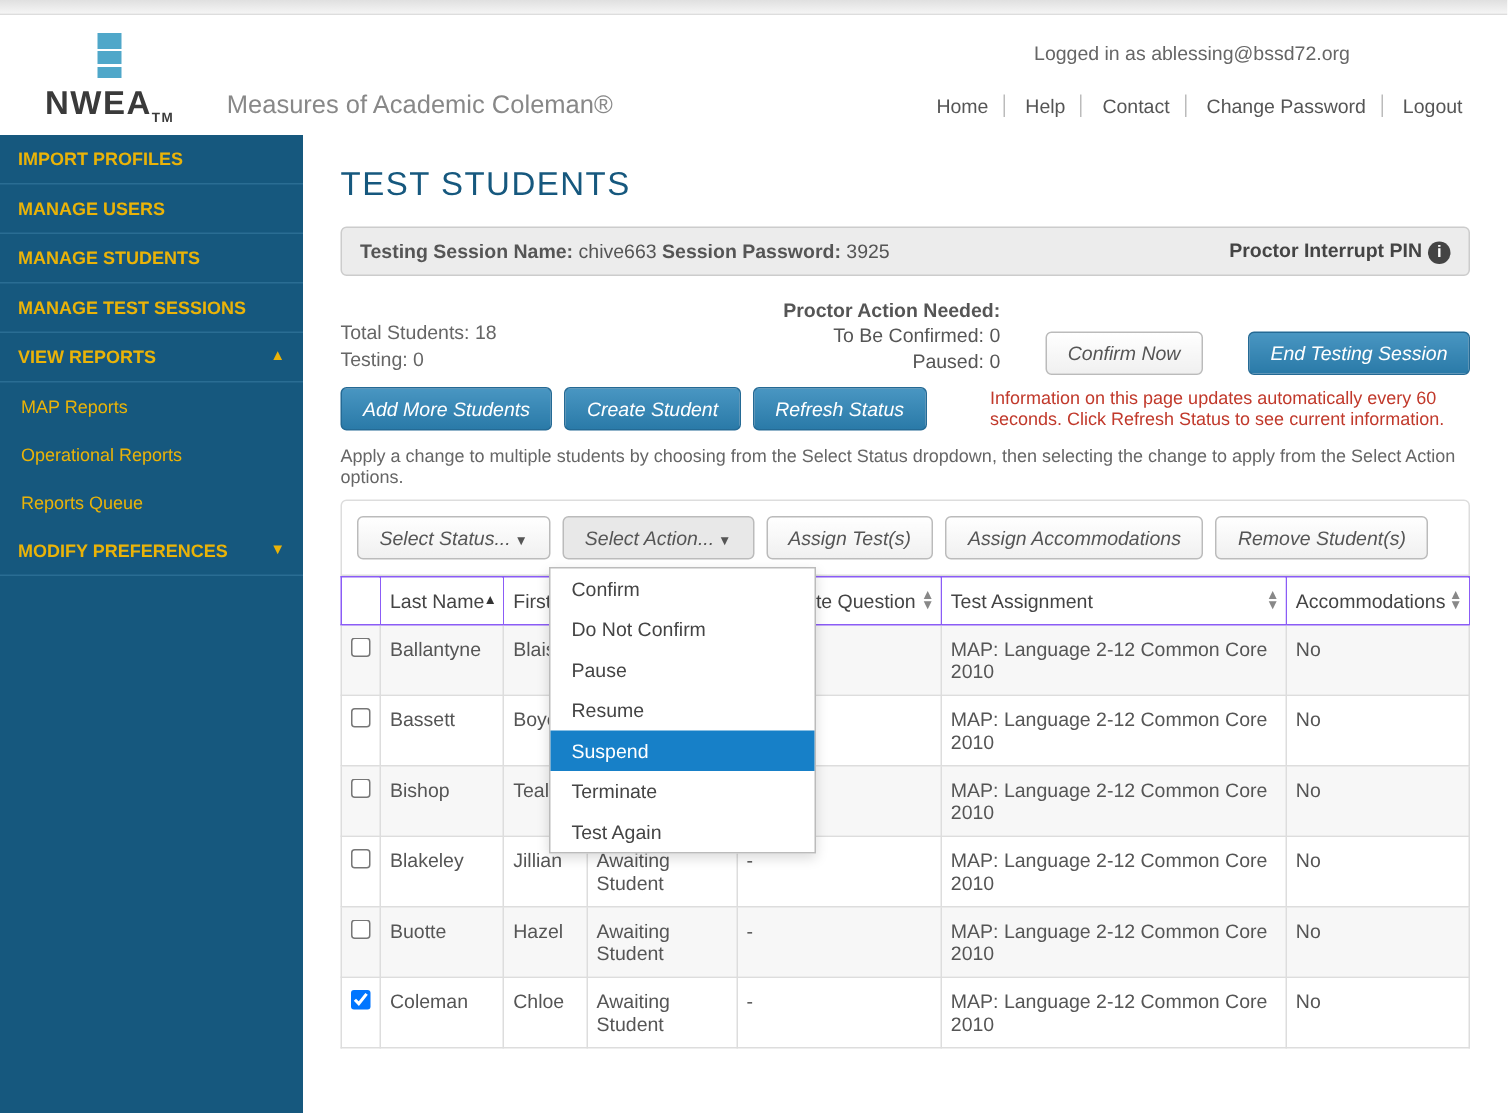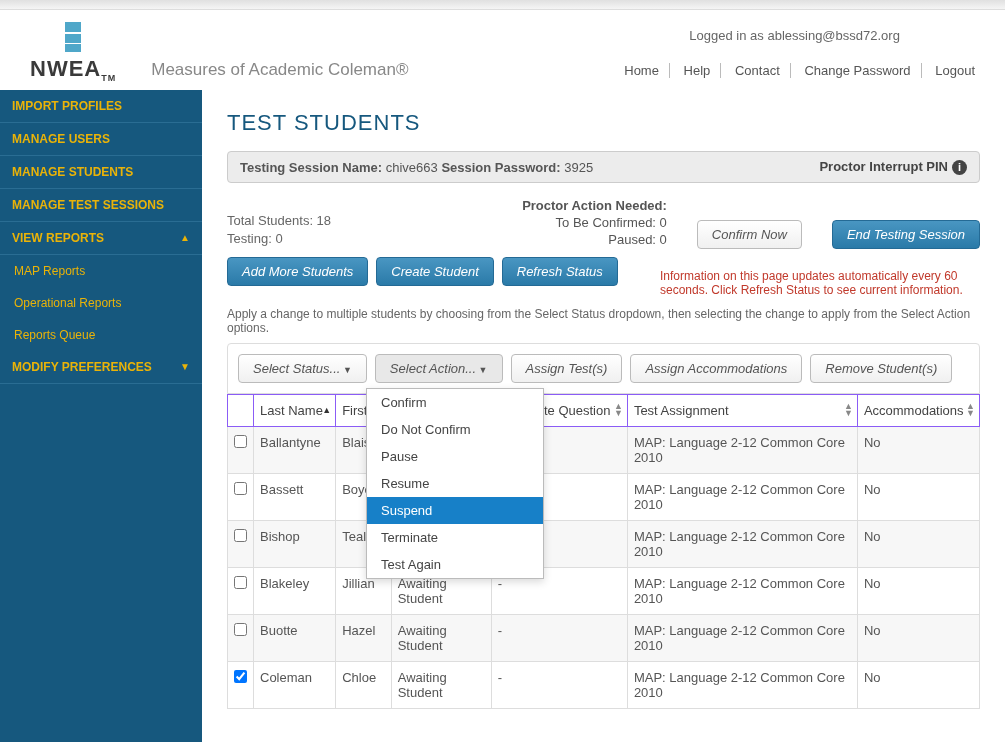--- a/index.html
+++ b/index.html
@@ -292,21 +292,21 @@
         <div>Paused: 0</div>
       </div>
       <button class="btn">Confirm Now</button>
       <button class="btn btn-primary">End Testing Session</button>
     </div>
 
     <div class="action-buttons">
       <button class="btn btn-primary">Add More Students</button>
       <button class="btn btn-primary">Create Student</button>
       <button class="btn btn-primary">Refresh Status</button>
-      <div class="auto-note" style="margin-left:auto;margin-top:12px">Information on this page updates automatically every 60 seconds. Click Refresh Status to see current information.</div>
+      <div class="auto-note" style="margin-left:auto;margin-top:0">Information on this page updates automatically every 60 seconds. Click Refresh Status to see current information.</div>
     </div>
 
     <div class="apply-note">Apply a change to multiple students by choosing from the Select Status dropdown, then selecting the change to apply from the Select Action options.</div>
 
     <div class="toolbar">
       <button class="btn dropdown-btn">Select Status...</button>
       <button class="btn dropdown-btn" style="background:#e8e8e8">Select Action...</button>
       <button class="btn">Assign Test(s)</button>
       <button class="btn">Assign Accommodations</button>
       <button class="btn">Remove Student(s)</button>

